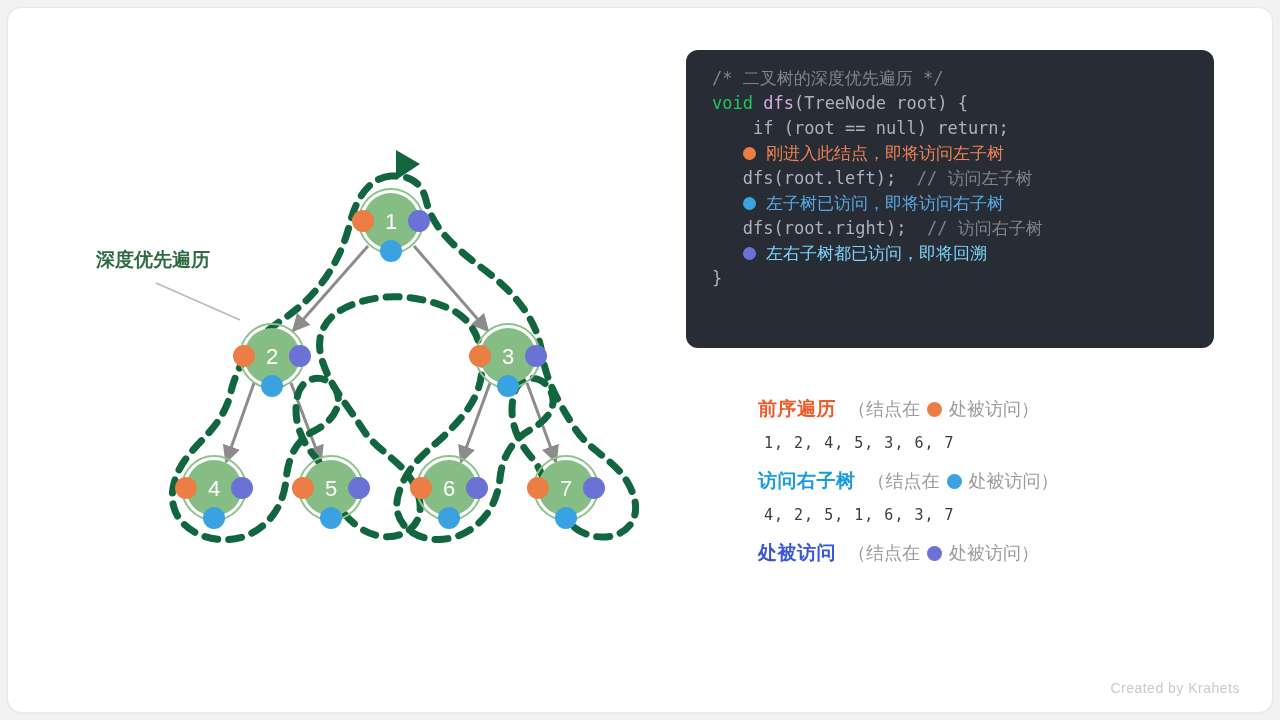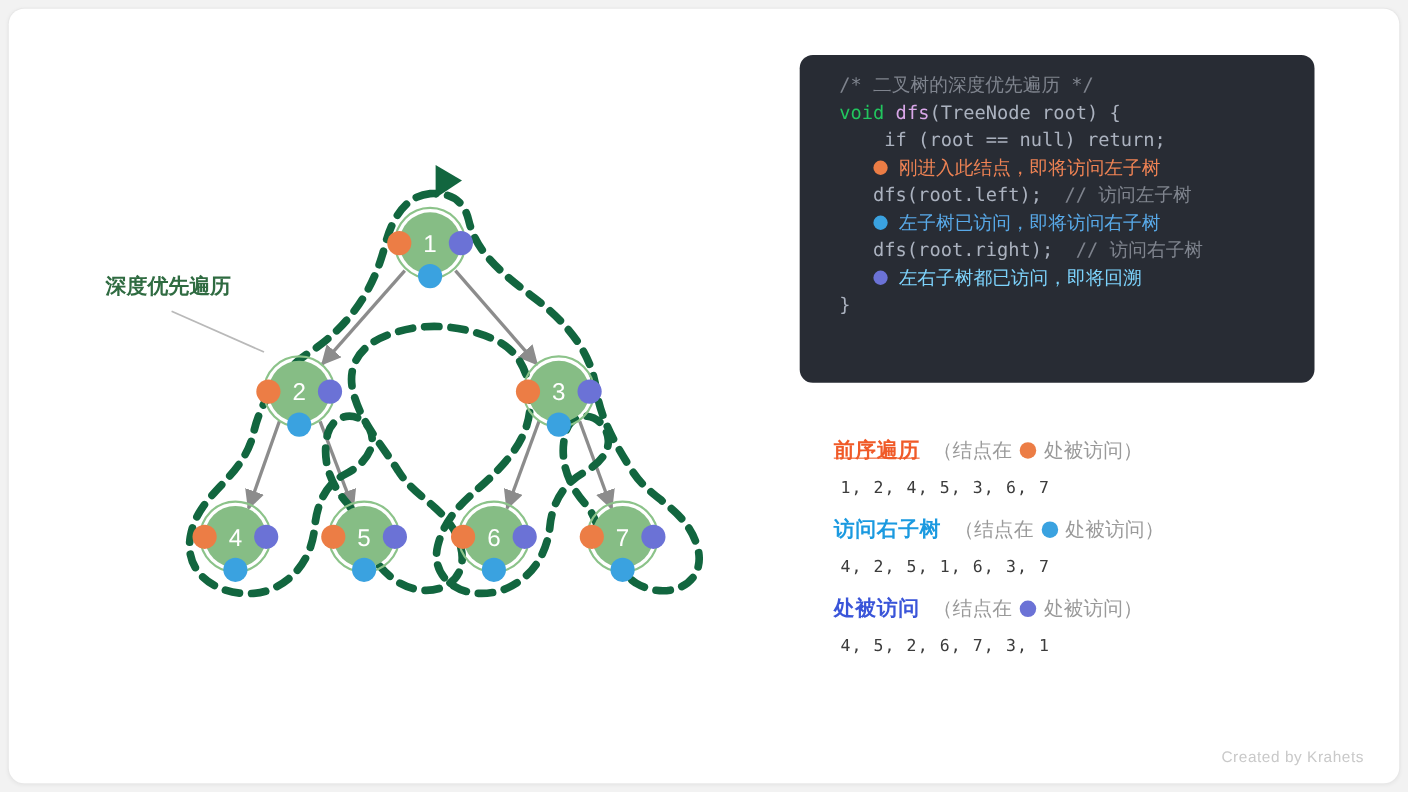--- a/index.html
+++ b/index.html
@@ -49,28 +49,28 @@
   .annot-label {
     font-family: "Liberation Sans", sans-serif;
     font-size: 19px;
     font-weight: bold;
     fill: #2f6b41;
   }
 
   
   #code-block {
     position: absolute;
-    left: 719px;
+    left: 678px;
     top: 42px;
-    width: 468px;
+    width: 528px;
     height: 298px;
     background: #282c34;
     border-radius: 12px;
     box-sizing: border-box;
-    padding: 16px 36px;
+    padding: 16px 26px;
     font-family: "DejaVu Sans Mono", "Liberation Mono", monospace;
     font-size: 17px;
     line-height: 25px;
     color: #abb2bf;
     white-space: pre;
   }
   #code-block .ln { display: block; height: 25px; }
   .tok-kw      { color: #22c55e; }
   .tok-fn      { color: #d9a7e8; }
   .tok-comment { color: #7f848e; }
@@ -97,21 +97,21 @@
     width: 420px;
   }
   .res-group { margin-bottom: 14px; }
   .res-head {
     display: flex;
     align-items: center;
     height: 30px;
     font-size: 19px;
   }
   .res-title { font-weight: bold; letter-spacing: 0.5px; }
-  .t-pre  { color: #f05a28; text-decoration: underline; }
+  .t-pre  { color: #f05a28; }
   .t-in   { color: #1b9ae0; }
   .t-post { color: #3a55d9; }
   .res-paren {
     color: #9a9a9a;
     margin-left: 12px;
     font-size: 18px;
     display: flex;
     align-items: center;
     gap: 7px;
     justify-content: center;
@@ -306,21 +306,20 @@
 
       <div class="res-group">
         <div class="res-head">
           <span class="res-title t-post">处被访问</span>
           <span class="res-paren">
             <span>（结点在</span>
             <span class="res-dot dot-purple"></span>
             <span>处被访问）</span>
           </span>
         </div>
-        <div class="res-seq">4,  5,  2,  6,  7,  3,  1</div>
       </div>
 
     </div>
 
     <div id="credit">Created by Krahets</div>
 
   </div>
 </div>
 
 </body></html>

